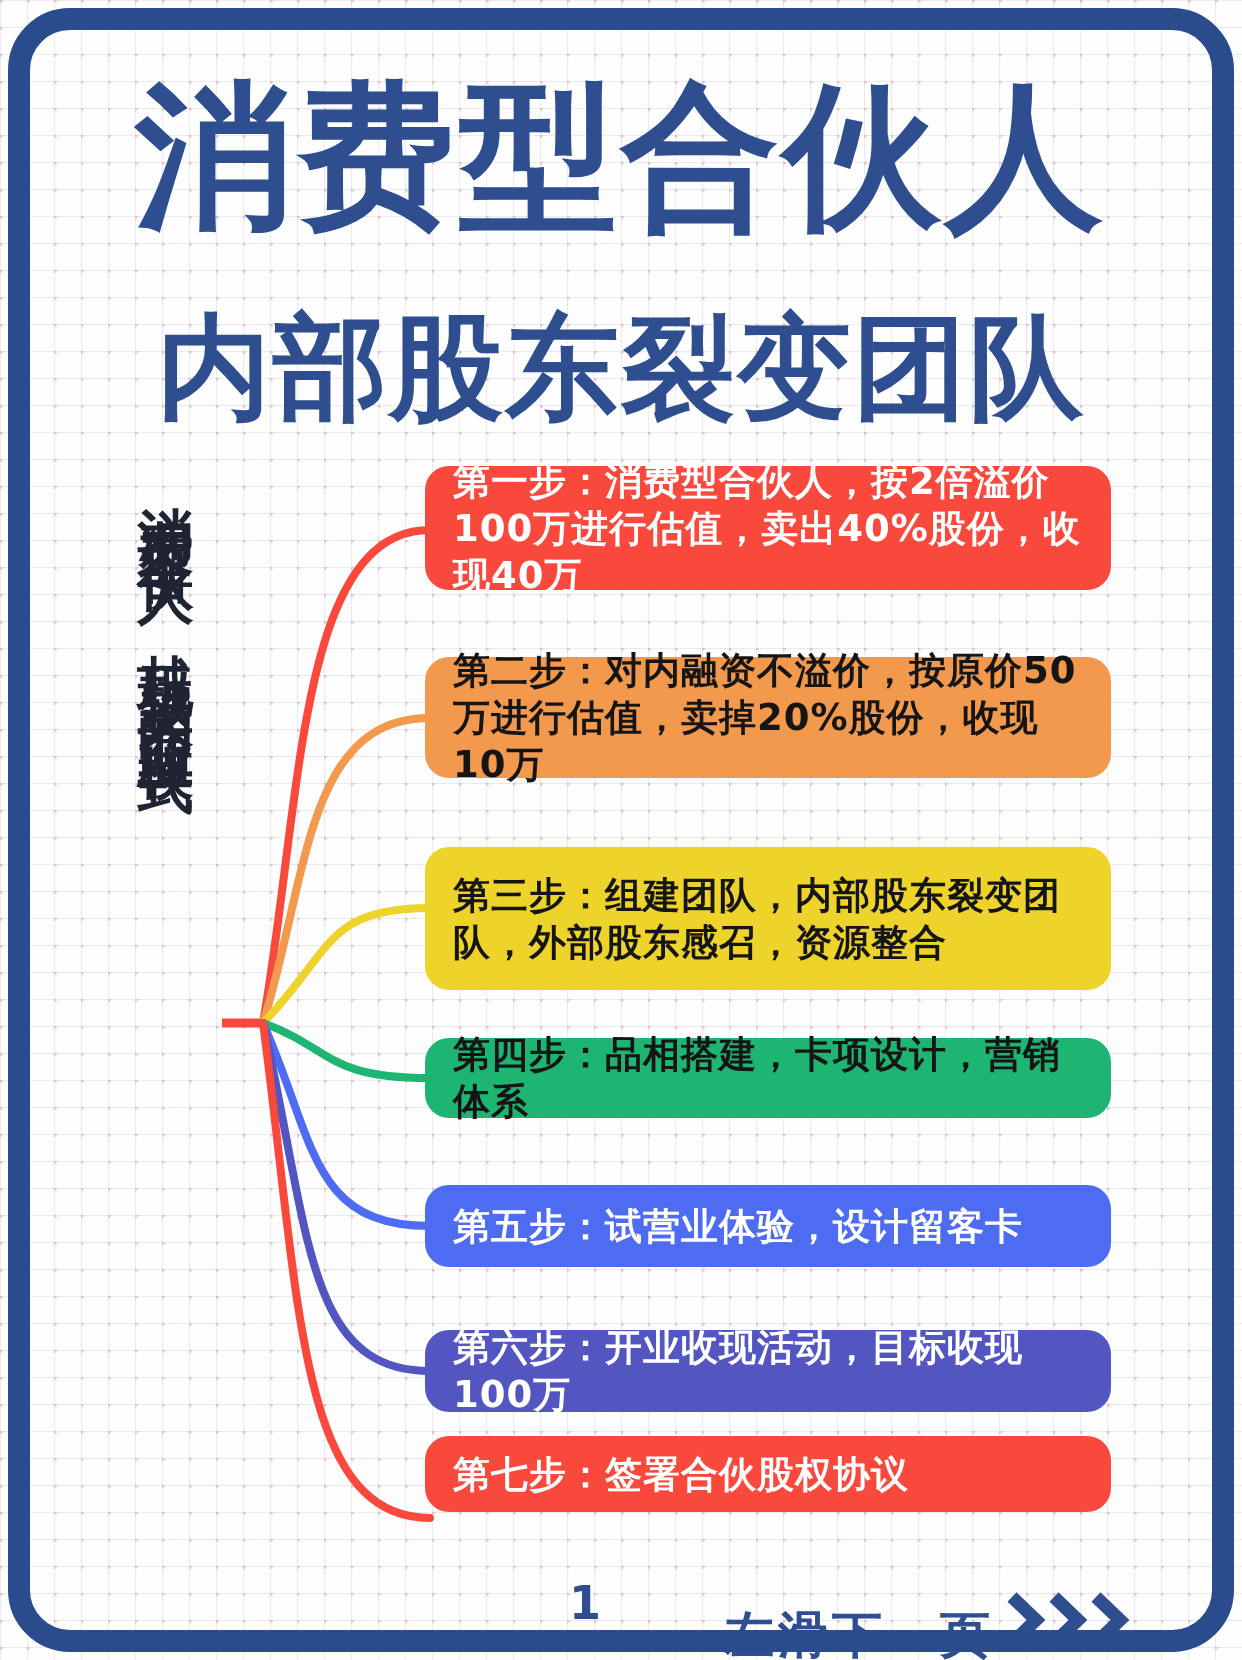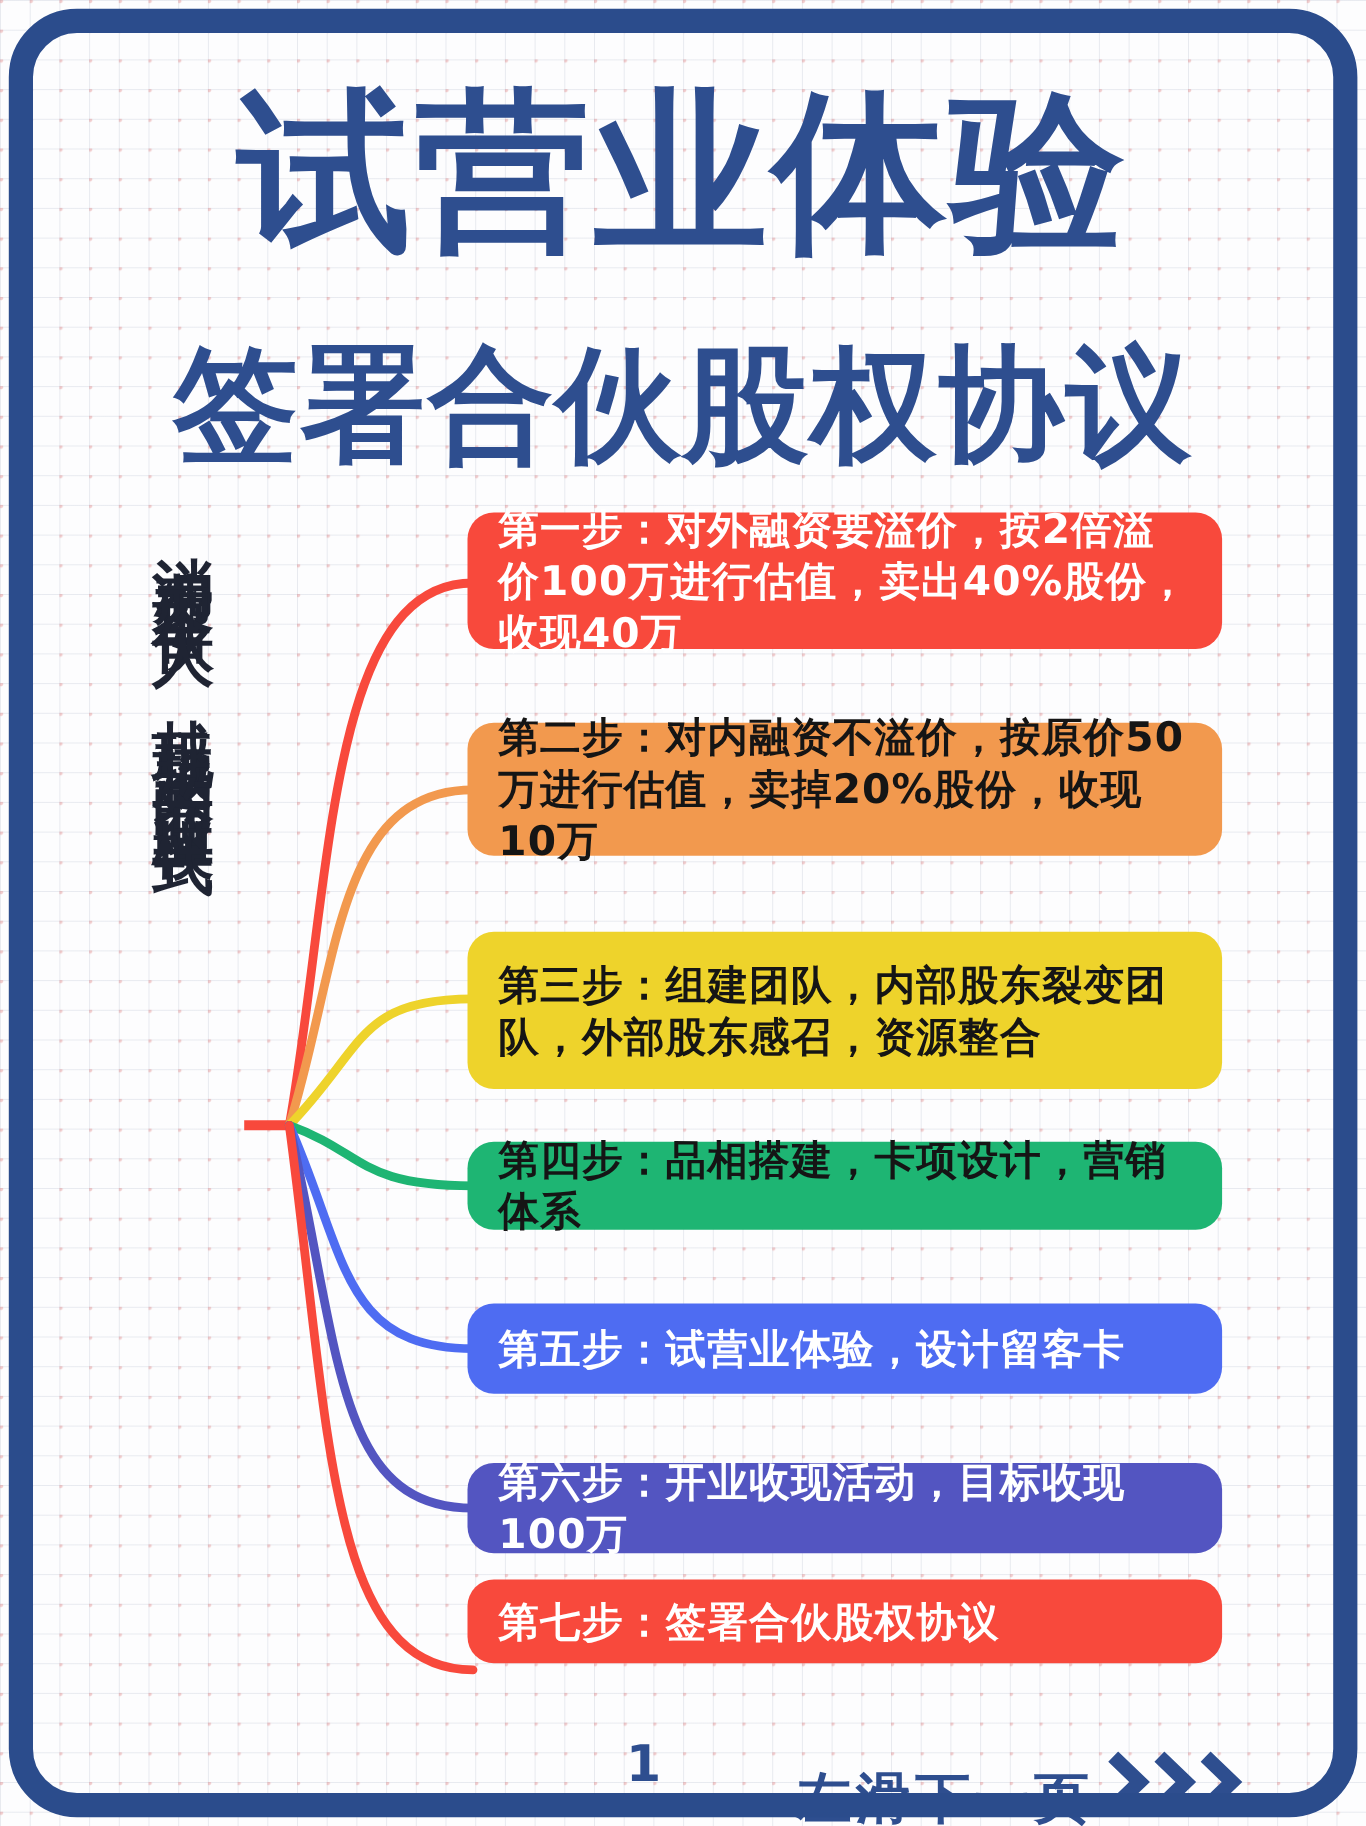--- a/index.html
+++ b/index.html
@@ -78,26 +78,26 @@
     <path d="M222,1023 L266,1023" fill="none" stroke-width="9" stroke="#f8493c"></path>
     <path d="M263,1023 C302,800 298,530 430,530" fill="none" stroke-width="8" stroke-linecap="round" stroke="#f8493c"></path>
     <path d="M263,1023 C308,880 305,718 430,718" fill="none" stroke-width="8" stroke-linecap="round" stroke="#f2994e"></path>
     <path d="M263,1023 C332,952 325,908 430,908" fill="none" stroke-width="8" stroke-linecap="round" stroke="#eed32b"></path>
     <path d="M263,1023 C332,1048 325,1078 430,1078" fill="none" stroke-width="8" stroke-linecap="round" stroke="#1eb573"></path>
     <path d="M263,1023 C315,1140 310,1226 430,1226" fill="none" stroke-width="8" stroke-linecap="round" stroke="#4e6cf2"></path>
     <path d="M263,1023 C310,1230 305,1371 430,1371" fill="none" stroke-width="8" stroke-linecap="round" stroke="#5355c1"></path>
     <path d="M263,1023 C300,1300 298,1518 430,1518" fill="none" stroke-width="8" stroke-linecap="round" stroke="#f8493c"></path>
   </svg>
 
-  <h1 class="title">试营业体验</h1>
-  <h2 class="subtitle">签署合伙股权协议</h2>
+  <h1 class="title">消费型合伙人</h1>
+  <h2 class="subtitle">内部股东裂变团队</h2>
 
   <div class="side-caption">消费型合伙人，越玩越大的商业模式</div>
 
-  <div class="step s1" style="background-color: rgb(248, 73, 60); color: rgb(255, 255, 255);">第一步：对外融资要溢价，按2倍溢价100万进行估值，卖出40%股份，收现40万</div>
+  <div class="step s1" style="background-color: rgb(248, 73, 60); color: rgb(255, 255, 255);">第一步：消费型合伙人，按2倍溢价100万进行估值，卖出40%股份，收现40万</div>
   <div class="step s2" style="background-color: rgb(242, 153, 78); color: rgb(21, 21, 21); padding-left: 28px;">第二步：对内融资不溢价，按原价50万进行估值，卖掉20%股份，收现10万</div>
   <div class="step s3" style="background-color: rgb(238, 211, 43); color: rgb(21, 21, 21);">第三步：组建团队，内部股东裂变团队，外部股东感召，资源整合</div>
   <div class="step s5" style="background-color: rgb(78, 108, 242); color: rgb(255, 255, 255);">第五步：试营业体验，设计留客卡</div>
   <div class="step s4" style="background-color: rgb(30, 181, 115); color: rgb(21, 21, 21);">第四步：品相搭建，卡项设计，营销体系</div>
   <div class="step s6" style="background-color: rgb(83, 85, 193); color: rgb(255, 255, 255);">第六步：开业收现活动，目标收现100万</div>
   <div class="step s7" style="background-color: rgb(248, 73, 60); color: rgb(255, 255, 255);">第七步：签署合伙股权协议</div>
 
   <div class="page-number">1</div>
 
   <div class="footer-nav">

